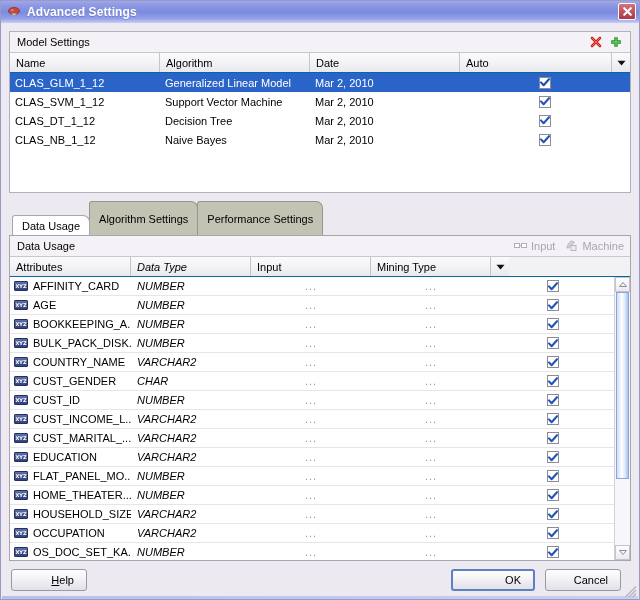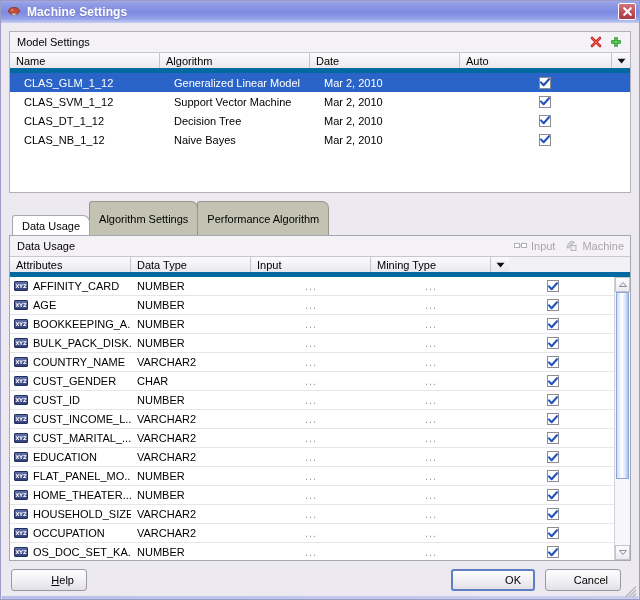--- a/index.html
+++ b/index.html
@@ -114,21 +114,21 @@
     justify-content: center;
     cursor: pointer;
   }
 
   
   .thead {
     height: 20px;
     flex: 0 0 20px;
     display: flex;
     background: #f2f1f4;
-    border-bottom: 5px solid #0369a1;
+    border-bottom: 1px solid #0369a1;
     box-sizing: border-box;
   }
   .th {
     display: flex;
     align-items: center;
     padding-left: 6px;
     box-sizing: border-box;
     border-right: 1px solid #c6c3cc;
     font-size: 11px;
     color: #000;
@@ -159,21 +159,21 @@
     align-items: center;
     box-sizing: border-box;
     font-size: 11px;
     color: #000;
   }
   .trow.selected {
     background: #2b64c8;
     color: #ffffff;
   }
   .td {
-    padding-left: 14px;
+    padding-left: 5px;
     box-sizing: border-box;
     overflow: hidden;
     white-space: nowrap;
     text-overflow: clip;
     display: flex;
     align-items: center;
     height: 100%;
   }
   .td.center { justify-content: center; padding-left: 0; }
 
@@ -285,21 +285,21 @@
   }
   .du-row {
     height: 19px;
     display: flex;
     align-items: center;
     border-bottom: 1px solid #e6e5ea;
     box-sizing: border-box;
     font-size: 11px;
   }
   .d-attr { width: 121px; flex: 0 0 121px; display:flex; align-items:center; padding-left:4px; box-sizing:border-box; overflow:hidden; white-space:nowrap; }
-  .d-type { width: 120px; flex: 0 0 120px; padding-left:6px; box-sizing:border-box; overflow:hidden; white-space:nowrap; }
+  .d-type { width: 120px; flex: 0 0 120px; padding-left:6px; box-sizing:border-box; overflow:hidden; white-space:nowrap;font-style:italic; }
   .d-input { width: 120px; flex: 0 0 120px; box-sizing:border-box; text-align:center; color:#9b99a1; letter-spacing:1px;}
   .d-mining { width: 120px; flex: 0 0 120px; box-sizing:border-box; text-align:center; color:#9b99a1; letter-spacing:1px;}
   .d-prep { flex: 1 1 auto; display:flex; align-items:center; justify-content:center; }
 
   .xyz-icon {
     width: 14px; height: 10px;
     flex: 0 0 14px;
     margin-right: 5px;
     background: linear-gradient(to bottom,#5f6fa8,#32407c);
     border: 1px solid #22305f;
@@ -409,21 +409,21 @@
 <div class="window">
 
   <div class="titlebar">
     <span class="title-icon">
       <svg width="14" height="14" viewBox="0 0 14 14">
         <ellipse cx="7" cy="6" rx="5.5" ry="3.6" fill="#c24a3a" stroke="#8d2f22" stroke-width="0.8"></ellipse>
         <ellipse cx="5.2" cy="5.2" rx="1.5" ry="0.9" fill="#e89a8a" opacity="0.8"></ellipse>
         <path d="M4.5 8.6 Q7 12 9.5 8.6 Z" fill="#f0ead8" stroke="#9b9480" stroke-width="0.7"></path>
       </svg>
     </span>
-    <span class="title-text">Machine Settings</span>
+    <span class="title-text">Advanced Settings</span>
     <span class="close-btn">
       <svg width="11" height="11" viewBox="0 0 11 11">
         <path d="M2.2 2.2 L8.8 8.8 M8.8 2.2 L2.2 8.8" stroke="#ffffff" stroke-width="2.1" stroke-linecap="round"></path>
       </svg>
     </span>
   </div>
 
   <div class="dlg-body">
 
     <div class="model-panel">
@@ -510,21 +510,21 @@
     </div>
 
     <div class="tabstrip" id="tabstrip">
         <div class="tab active">
           <span>Data Usage</span>
         </div>
         <div class="tab">
           <span>Algorithm Settings</span>
         </div>
         <div class="tab">
-          <span>Performance Algorithm</span>
+          <span>Performance Settings</span>
         </div>
       </div>
 
     <div class="data-panel">
       <div class="du-caption">
         <span>Data Usage</span>
         <span class="du-actions">
           <span class="tool-btn">
             <span>
               <svg width="13" height="9" viewBox="0 0 13 9">

